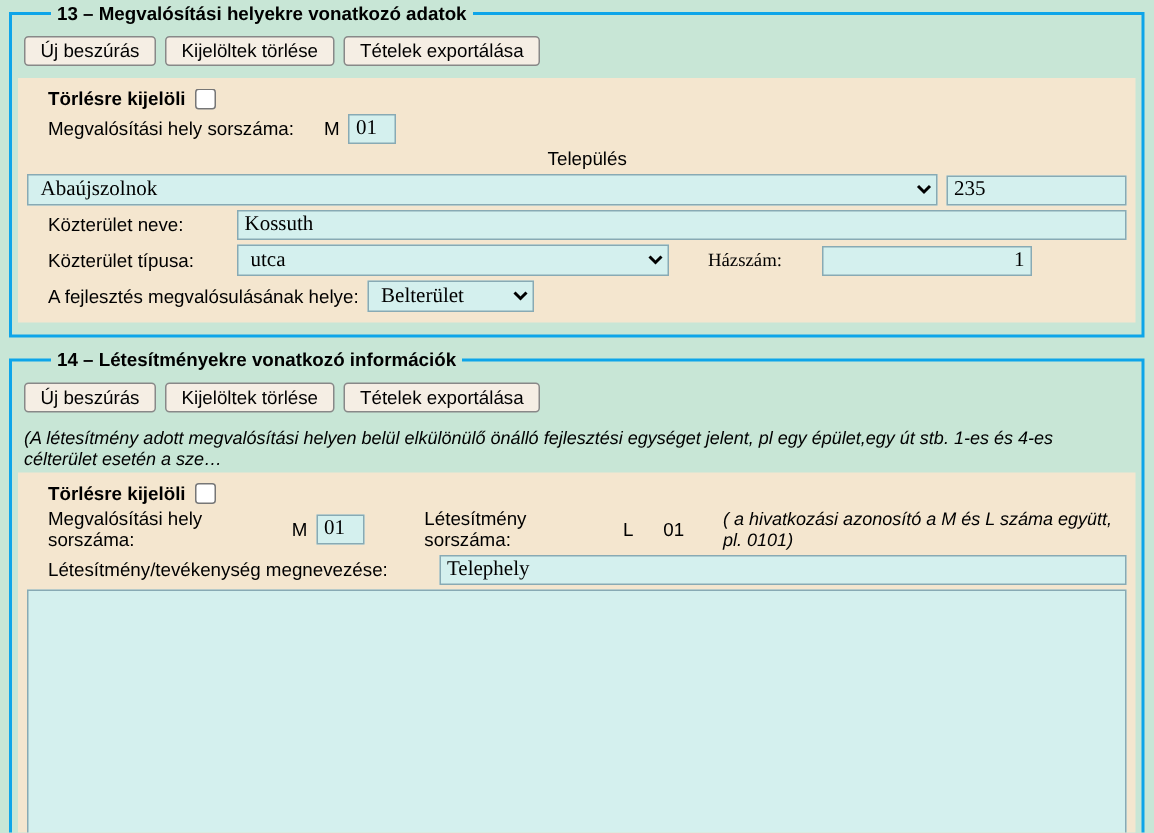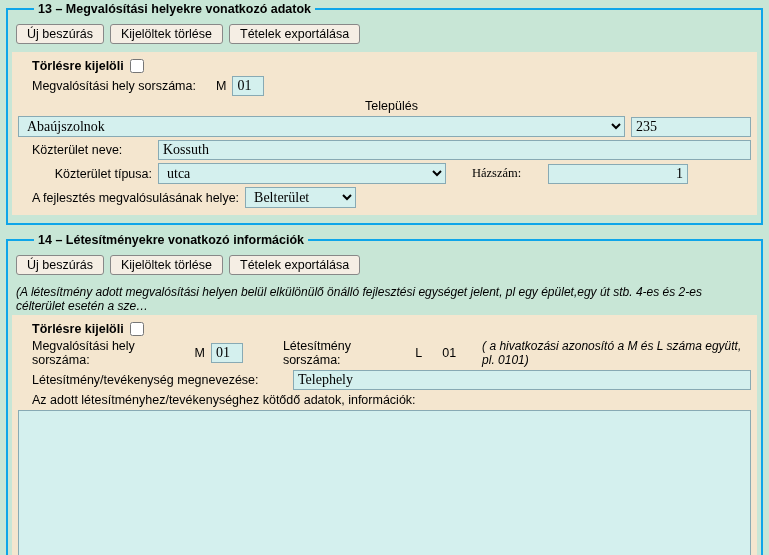--- a/index.html
+++ b/index.html
@@ -85,21 +85,21 @@
       <select style="flex:1; max-width:612px;">
         <option>Abaújszolnok</option>
       </select>
       <input type="text" style="width: 120px;" value="235">
     </div>
     <div class="row">
       <span class="label" style="width:120px;">Közterület neve:</span>
       <input type="text" style="flex: 1 1 0%;" value="Kossuth">
     </div>
     <div class="row">
-      <span class="label" style="width:120px;text-align:right;">Közterület típusa:</span>
+      <span class="label" style="width:120px;">Közterület típusa:</span>
       <select style="width:288px;">
         <option>utca</option>
       </select>
       <span class="label" style="margin-left:20px; width:70px;font-family:Liberation Serif, serif;">Házszám:</span>
       <input type="text" style="width: 140px; text-align: right;" value="1">
     </div>
     <div class="row">
       <span class="label">A fejlesztés megvalósulásának helye:</span>
       <select style="width:111px;">
         <option>Belterület</option>
@@ -110,21 +110,21 @@
 
 <fieldset>
   <legend>14 – Létesítményekre vonatkozó információk</legend>
 
   <div class="btn-row">
     <button class="std">Új beszúrás</button>
     <button class="std">Kijelöltek törlése</button>
     <button class="std">Tételek exportálása</button>
   </div>
 
-  <div class="note-italic" style="padding:2px 4px;">(A létesítmény adott megvalósítási helyen belül elkülönülő önálló fejlesztési egységet jelent, pl egy épület,egy út stb. 4-es és 2-es célterület esetén a sze…</div>
+  <div class="note-italic" style="padding:2px 4px;">(A létesítmény adott megvalósítási helyen belül elkülönülő önálló fejlesztési egységet jelent, pl egy épület,egy út stb. 1-es és 4-es célterület esetén a sze…</div>
 
   <div class="tan">
     <div class="row">
       <span class="label" style="font-weight:bold;">Törlésre kijelöli</span>
       <input type="checkbox" class="cb" style="">
     </div>
     <div class="row">
       <span class="label">Megvalósítási hely sorszáma:</span>
       <span class="label">M</span>
       <input type="text" style="width: 32px;" value="01">
@@ -132,18 +132,15 @@
       <span class="label">Létesítmény sorszáma:</span>
       <span class="label">L</span>
       <span class="label">01</span>
       <span style="width:16px;"></span>
       <span class="note-italic">( a hivatkozási azonosító a M és L száma együtt, pl. 0101)</span>
     </div>
     <div class="row">
       <span class="label" style="width:255px;">Létesítmény/tevékenység megnevezése:</span>
       <input type="text" style="flex: 1 1 0%;" value="Telephely">
     </div>
-    <div class="row">
-      <span class="label">Az adott létesítményhez/tevékenységhez kötődő adatok, információk:</span>
-    </div>
     <textarea style=""></textarea>
   </div>
 </fieldset>
 
 </body></html>

